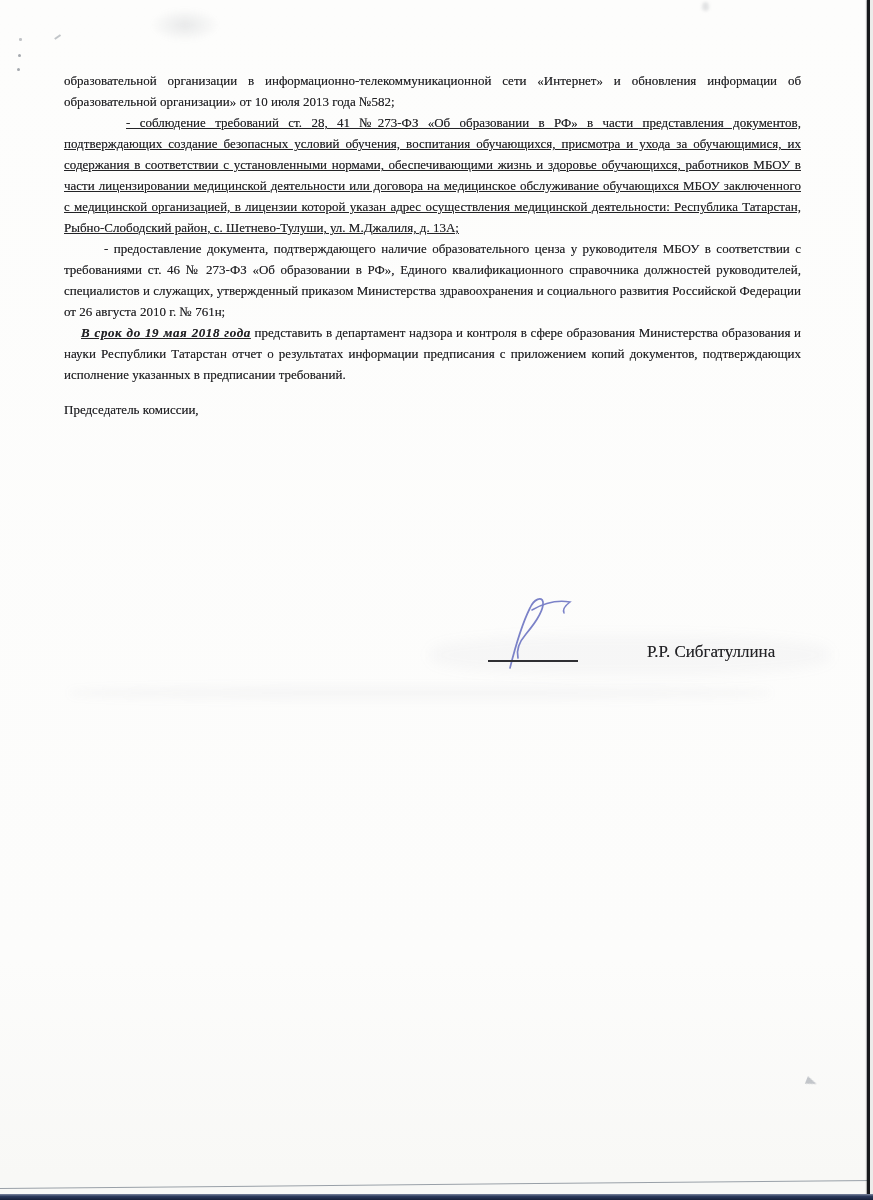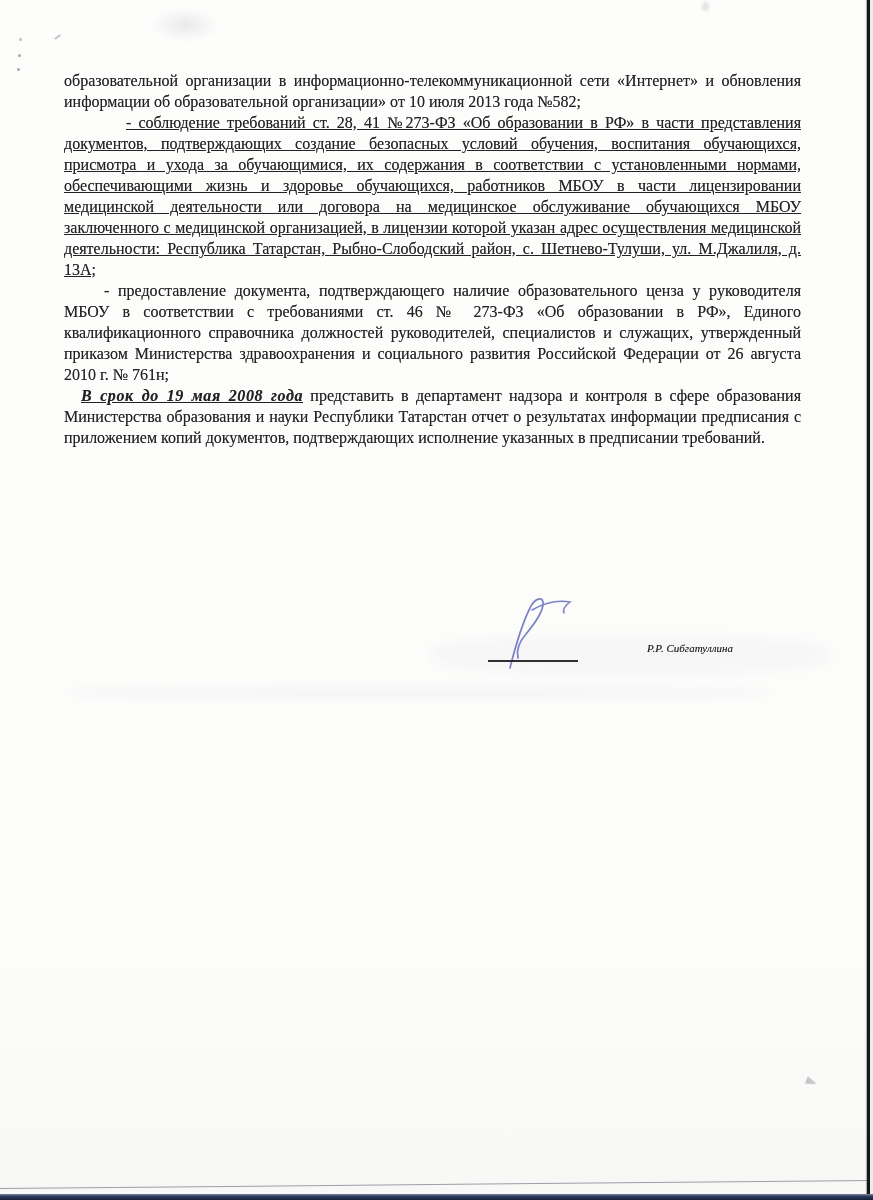--- a/index.html
+++ b/index.html
@@ -8,21 +8,21 @@
     background:#fdfdfc;
     font-family:"Liberation Serif", serif;
   }
   .page{
     position:absolute;inset:0;
     background:linear-gradient(180deg,#fdfdfc 0%,#fcfcfb 80%,#f8f8f6 98%);
   }
   
   .maintext{
     position:absolute;left:64px;top:70px;width:737px;
-    font-size:16px;line-height:21px;color:#232326;
+    font-size:13px;line-height:21px;color:#232326;
     text-align:justify;
     text-shadow:0 0 .6px rgba(35,35,38,.55);
   }
   .maintext p{margin:0;padding:0;}
   .ind0{text-indent:0;}
   .ind62{text-indent:62px;text-decoration:underline;}
   .ind40{text-indent:40px;}
   .ind8{text-indent:8px;}
   .ind18{text-indent:18px;}
   .ind33{text-indent:33px;}
@@ -35,21 +35,21 @@
   .sigblock{margin-top:14px;width:433px;}
   .sigblock .first{text-align:left;}
   .sigblock .rest{text-align:justify;}
   .sig-svg{position:absolute;left:496px;top:594px;}
   .sig-underline{
     position:absolute;left:488px;top:660px;width:90px;height:1.5px;
     background:#2f2f33;
   }
   .signer-name{
     position:absolute;left:647px;top:642px;
-    font-size:11px;color:#232326;text-shadow:0 0 .6px rgba(35,35,38,.5);font-style:italic;
+    font-size:17px;color:#232326;text-shadow:0 0 .6px rgba(35,35,38,.5);
   }
   
   .right-edge-white{position:absolute;top:0;right:0;width:3px;height:1200px;background:#ececea;}
   .right-edge-line{
     position:absolute;top:0;right:3px;width:3.5px;height:1200px;
     background:#17181c;box-shadow:-1px 0 1px rgba(23,24,28,.35);
   }
   .paper-edge-line{
     position:absolute;left:-8px;top:1184px;width:892px;height:1px;
     background:#99a0a8;transform:rotate(-0.52deg);
@@ -102,23 +102,24 @@
   <div class="pencil-tick"></div>
   <div class="smudge smudge-top"></div>
   <div class="smudge speck-top-right"></div>
   <div class="smudge smudge-band1"></div>
   <div class="smudge smudge-band2"></div>
 
   <div class="maintext">
     <p class="ind0">образовательной организации в информационно-телекоммуникационной сети «Интернет» и обновления информации об образовательной организации» от 10 июля 2013 года №582;</p>
     <p class="ind62">- соблюдение требований ст. 28, 41 №273-ФЗ «Об образовании в РФ» в части представления документов, подтверждающих создание безопасных условий обучения, воспитания обучающихся, присмотра и ухода за обучающимися, их содержания в соответствии с установленными нормами, обеспечивающими жизнь и здоровье обучающихся, работников МБОУ в части лицензировании медицинской деятельности или договора на медицинское обслуживание обучающихся МБОУ заключенного с медицинской организацией, в лицензии которой указан адрес осуществления медицинской деятельности: Республика Татарстан, Рыбно-Слободский район, с. Шетнево-Тулуши, ул. М.Джалиля, д. 13А;</p>
     <p class="ind40">- предоставление документа, подтверждающего наличие образовательного ценза у руководителя МБОУ в соответствии с требованиями ст. 46 № 273-ФЗ «Об образовании в РФ», Единого квалификационного справочника должностей руководителей, специалистов и служащих, утвержденный приказом Министерства здравоохранения и социального развития Российской Федерации от 26 августа 2010 г. № 761н;</p>
-    <p class="ind17"><span class="deadline-lead">В срок до 19 мая 2008 года</span><span> представить в департамент надзора и контроля в сфере образования Министерства образования и науки Республики Татарстан отчет о результатах информации предписания с приложением копий документов, подтверждающих исполнение указанных в предписании требований.</span></p>
+    <p class="ind17"><span class="deadline-lead">В срок до 19 мая 2018 года</span><span> представить в департамент надзора и контроля в сфере образования Министерства образования и науки Республики Татарстан отчет о результатах информации предписания с приложением копий документов, подтверждающих исполнение указанных в предписании требований.</span></p>
 
     <div class="sigblock">
+      <p class="first">Председатель комиссии,</p>
     </div>
   </div>
 
   <svg class="sig-svg" width="86" height="76" viewBox="0 0 86 76">
     <path d="M14,74 C18,58 24,34 34,14 C38,5 46,2 47,8 C48,16 40,28 30,40 C24,47 20,56 22,64" fill="none" stroke-width="1.7" stroke-linecap="round" stroke="#7b82c8"></path>
     <path d="M36,16 C48,9 62,6 74,8 C70,11 66,15 68,19" fill="none" stroke-width="1.5" stroke-linecap="round" stroke="#7b82c8"></path>
   </svg>
   <div class="sig-underline"></div>
   <div class="signer-name">Р.Р. Сибгатуллина</div>
 

